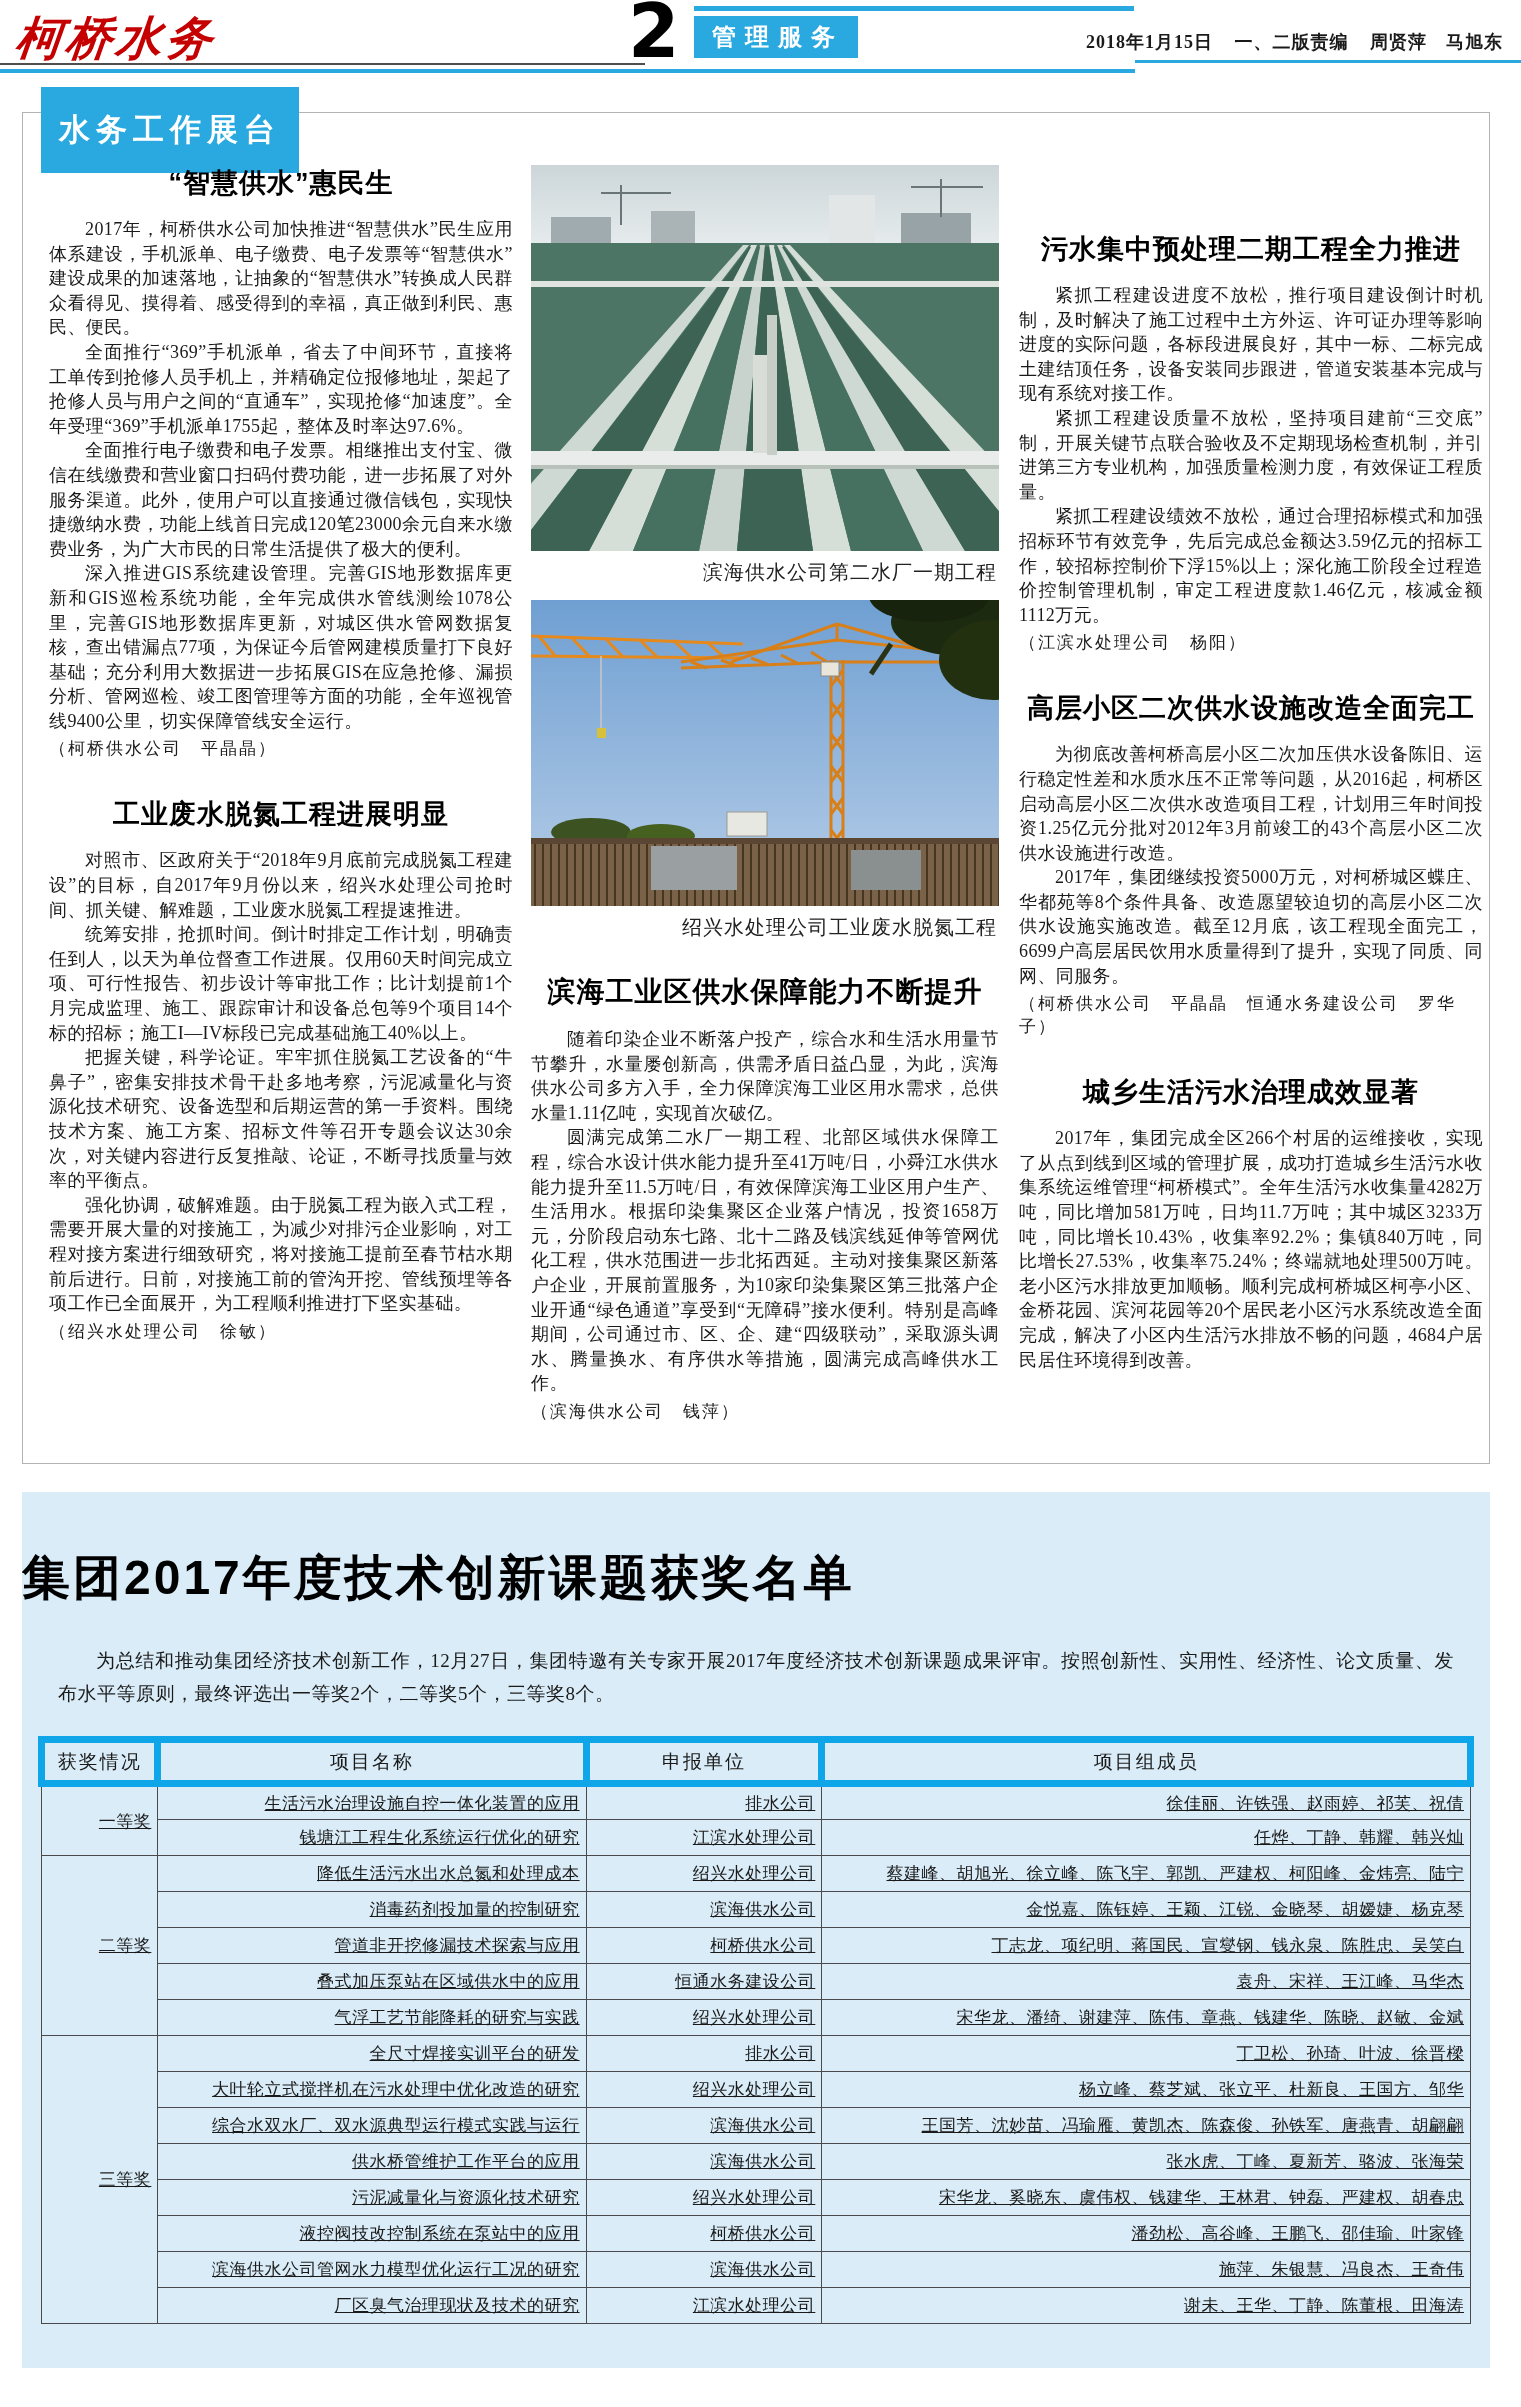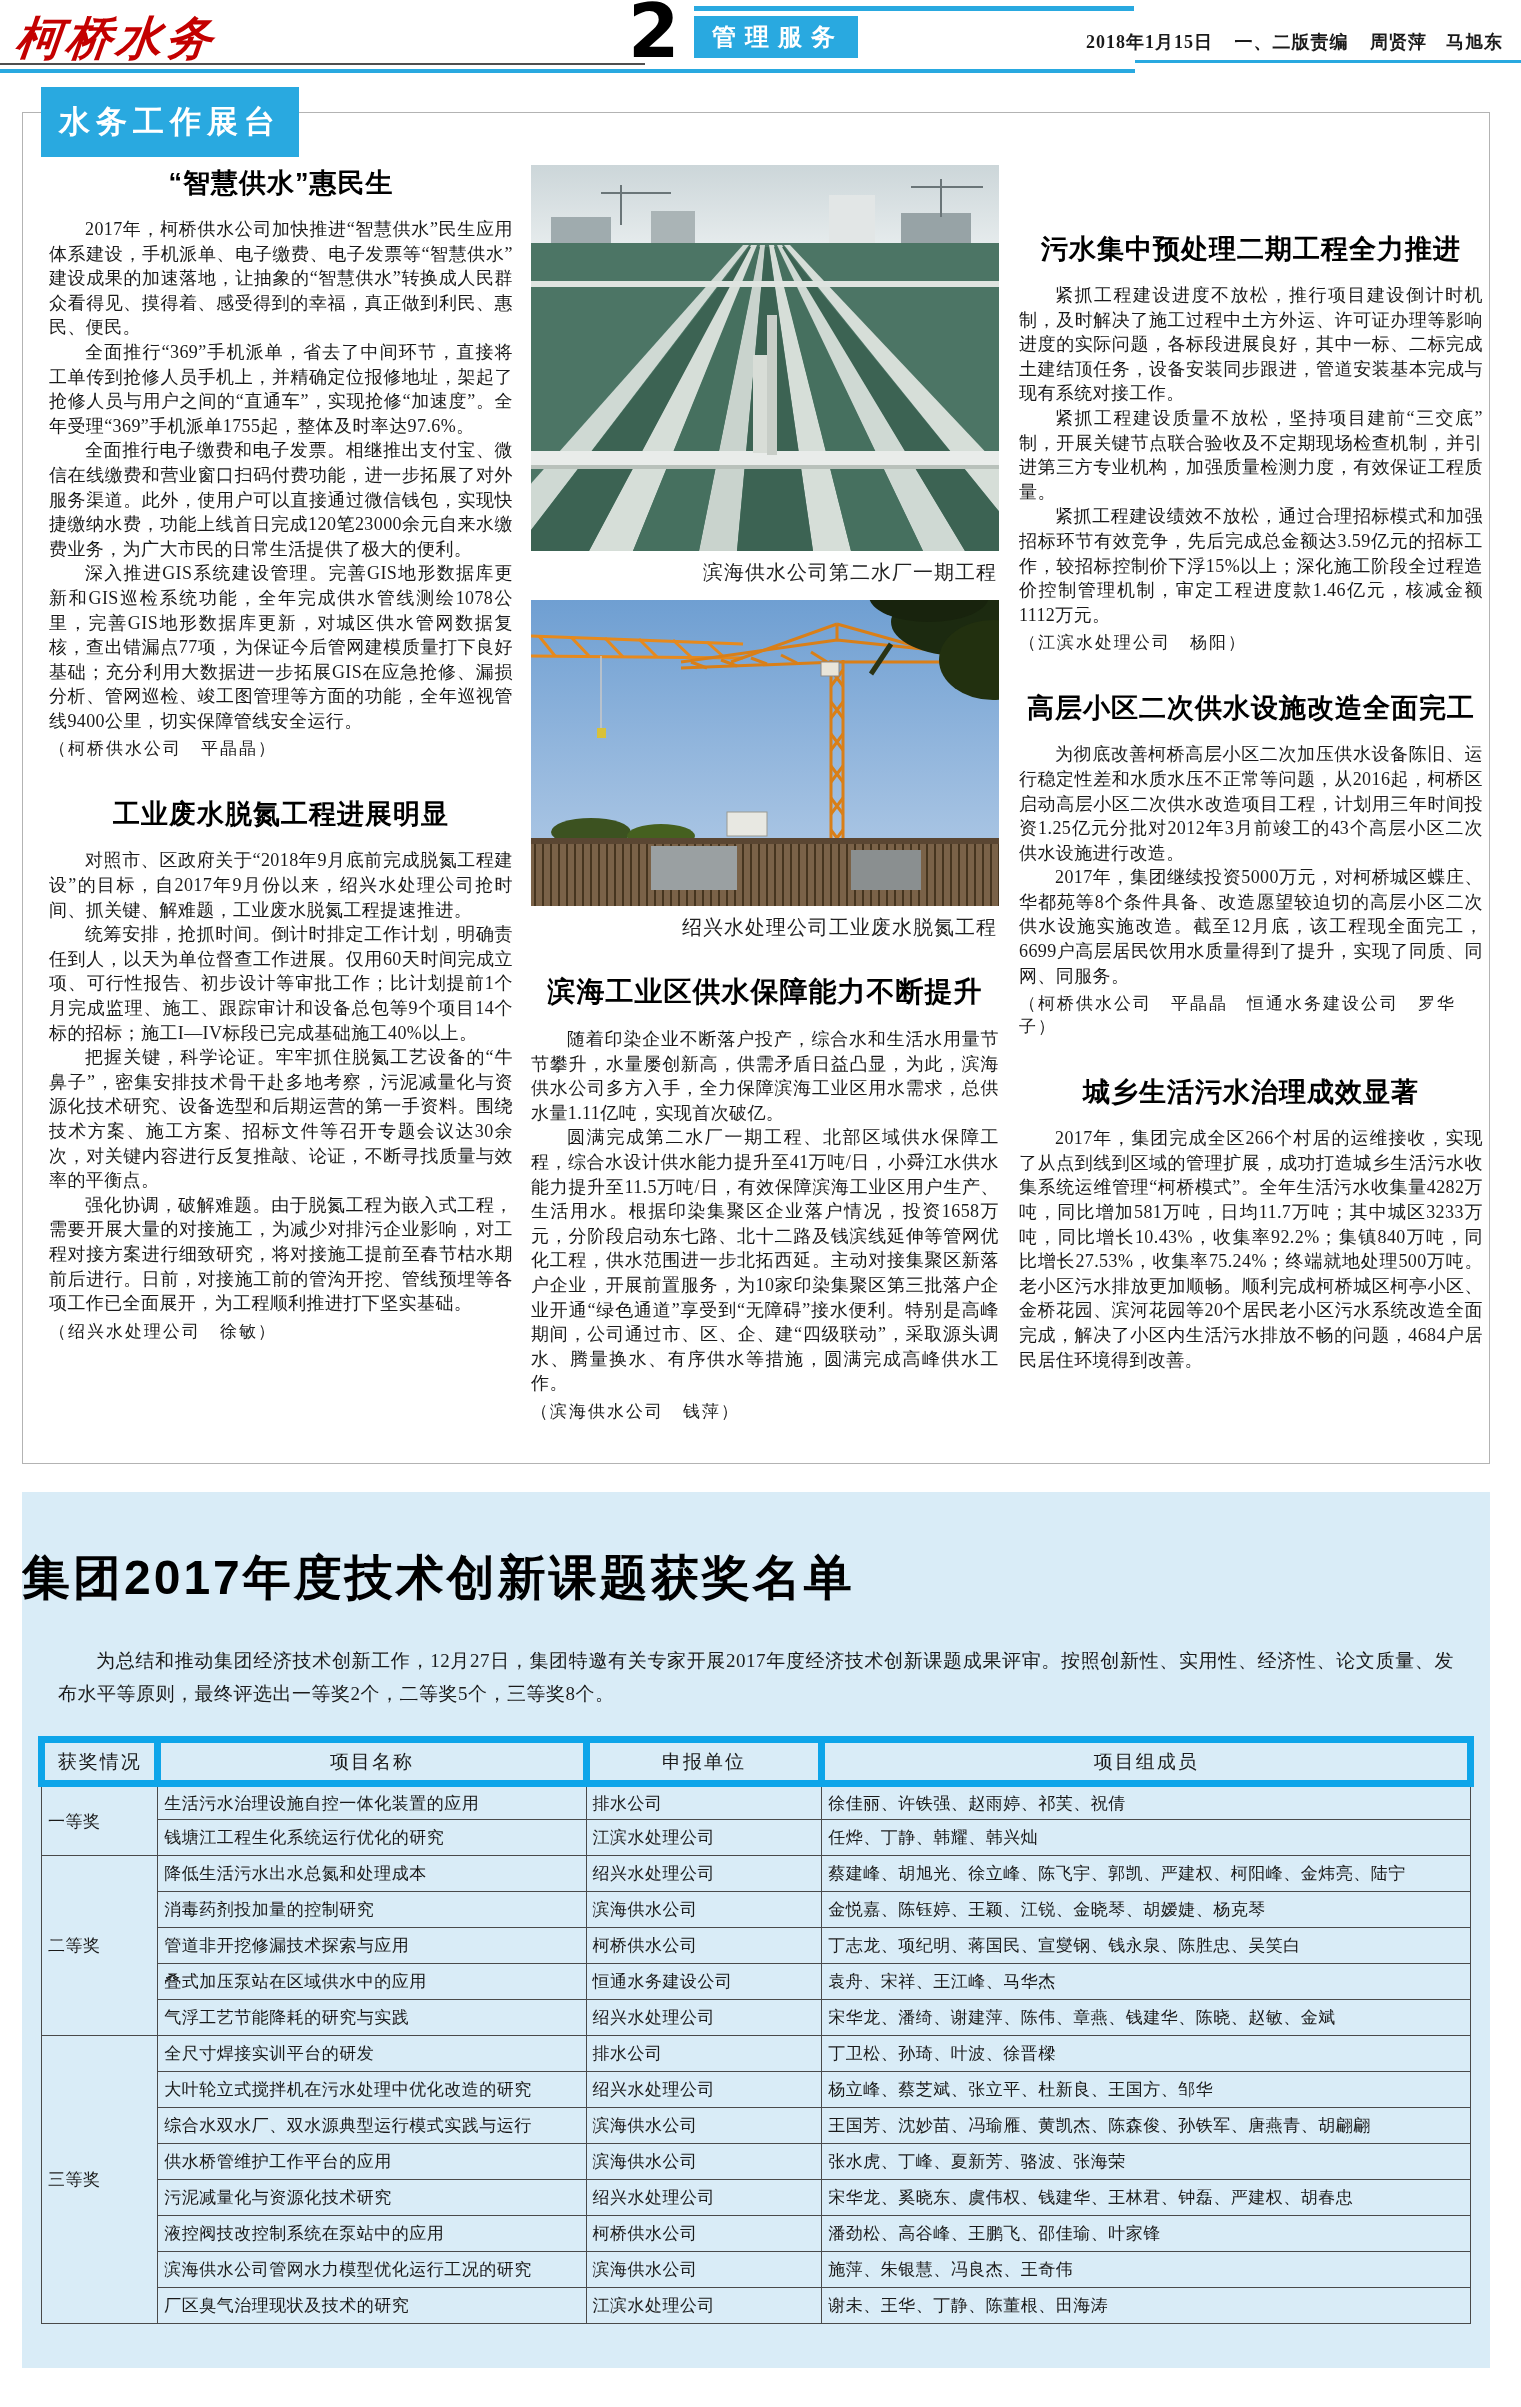--- a/index.html
+++ b/index.html
@@ -26,21 +26,21 @@
   .dateline span{margin-left:16px;}
   .rule-gray{position:absolute;left:0;top:63px;width:645px;height:2px;background:#4f4f4f;}
   .rule-cyan{position:absolute;left:0;top:69px;width:1135px;height:4px;background:var(--accent);}
   .rule-cyan-right{position:absolute;left:1135px;top:60px;width:386px;height:3px;background:var(--accent);}
 
   
   .content-box{position:absolute;left:22px;top:112px;width:1468px;height:1352px;
     border:1px solid #b3b3b3;background:#fff;}
   .showcase-label{position:absolute;left:18px;top:-26px;background:var(--accent);color:#fff;
     font-family:"Liberation Sans",sans-serif;font-weight:bold;font-size:31px;letter-spacing:6px;
-    padding:14px 18px;}
+    padding:22px 18px;}
   .col{position:absolute;top:0;height:1350px;overflow:hidden;}
   .col-left{left:26px;width:464px;}
   .col-mid{left:508px;width:468px;}
   .col-right{left:996px;width:464px;}
 
   h2.art-title{font-family:"Liberation Sans",sans-serif;font-weight:bold;font-size:27px;
     text-align:center;letter-spacing:1px;margin:34px 0 16px 0;color:#000;}
   .col-left h2.first{margin-top:52px;}
   .col-right h2.first{margin-top:118px;}
   .col-mid h2.art-title{margin-top:28px;font-size:28px;}
@@ -56,22 +56,22 @@
 
   
   .panel{position:absolute;left:22px;top:1492px;width:1468px;height:876px;background:var(--panel);overflow:hidden;}
   .panel-title{font-family:"Liberation Sans",sans-serif;font-weight:bold;font-size:48px;
     text-align:left;letter-spacing:3px;margin-top:54px;color:#000;}
   .panel-intro{width:1396px;margin:34px auto 0 auto;font-size:19px;font-weight:400;
     line-height:33px;text-align:justify;text-indent:2em;letter-spacing:0.5px;}
   table.awards{border-collapse:collapse;margin:26px auto 0 auto;width:1436px;background:var(--panel);}
   table.awards th{font-family:"Liberation Sans",sans-serif;font-weight:normal;font-size:19px;
     border:7px solid #0ea5e9;height:44px;letter-spacing:2px;}
-  table.awards td{border:1px solid #4a4a4a;height:36px;font-size:17px;text-align:left;
-    padding:2px 6px;letter-spacing:0.5px;}
+  table.awards td{border:1px solid #4a4a4a;height:36px;font-size:17px;text-align:right;
+    padding:2px 6px;letter-spacing:0.5px;text-decoration:underline;}
   td.award-cell{font-size:18px;letter-spacing:2px;width:124px;}
   td.proj{width:462px;}
   td.unit{width:254px;}
   td.members{width:702px;font-size:16.5px;}
 </style>
 </head>
 <body>
 
 <div class="page">
 

